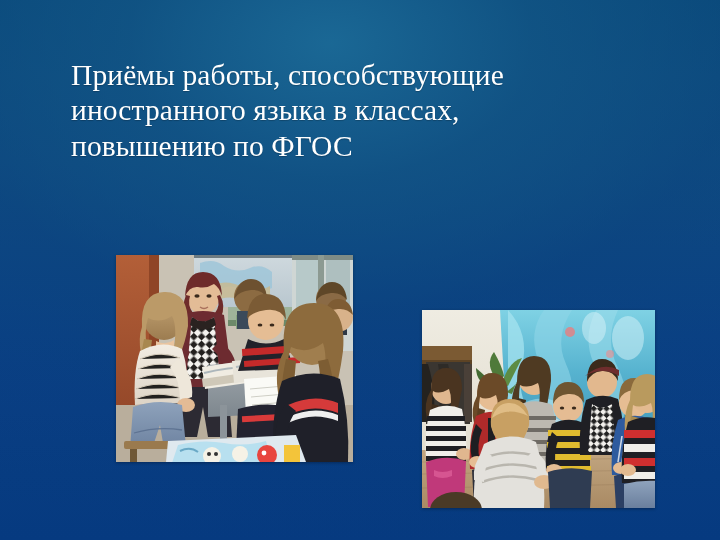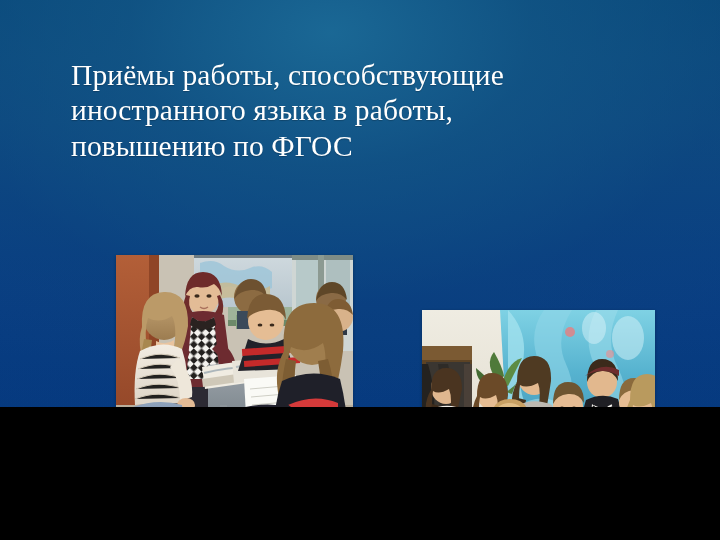--- a/index.html
+++ b/index.html
@@ -4,21 +4,21 @@
 <title>Slide</title>
 <style>
   html, body {
     margin: 0;
     padding: 0;
     background: #000;
   }
   #slide {
     position: relative;
     width: 720px;
-    height: 407px;
+    height: 540px;
     overflow: hidden;
     font-family: "Liberation Serif", "DejaVu Serif", serif;
     background-color: #0b4a82;
     background-image:
       radial-gradient(ellipse 780px 520px at 46% 8%,
         rgba(27,105,150,0.95) 0%,
         rgba(18,84,133,0.72) 26%,
         rgba(12,66,122,0.34) 52%,
         rgba(8,52,112,0.05) 74%,
         rgba(8,52,112,0) 100%),
@@ -76,21 +76,21 @@
     height: 100%;
   }
 </style>
 </head>
 <body>
 
 <div id="slide">
 
   <div class="title-block">
     <span class="title-line">Приёмы работы, способствующие</span>
-    <span class="title-line">иностранного языка в работы,</span>
+    <span class="title-line">иностранного языка в классах,</span>
     <span class="title-line">повышению по ФГОС</span>
   </div>
 
   <div class="photo photo-left">
     <svg viewBox="0 0 237 207" preserveAspectRatio="none" aria-hidden="true">
       <defs>
         <linearGradient id="Lwall" x1="0" y1="0" x2="0" y2="1">
           <stop offset="0" stop-color="#b5estop"></stop>
         </linearGradient>
         <linearGradient id="Lorange" x1="0" y1="0" x2="0" y2="1">

